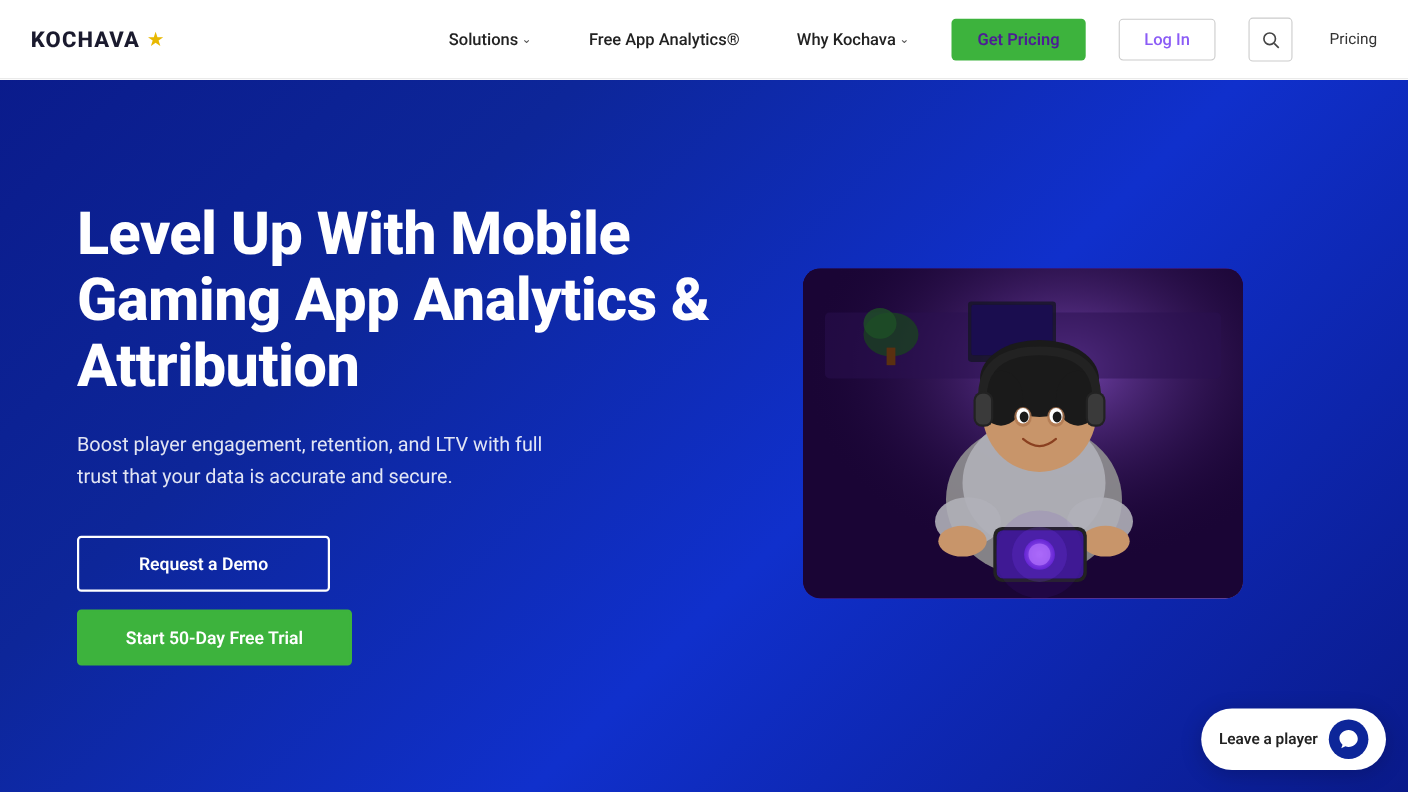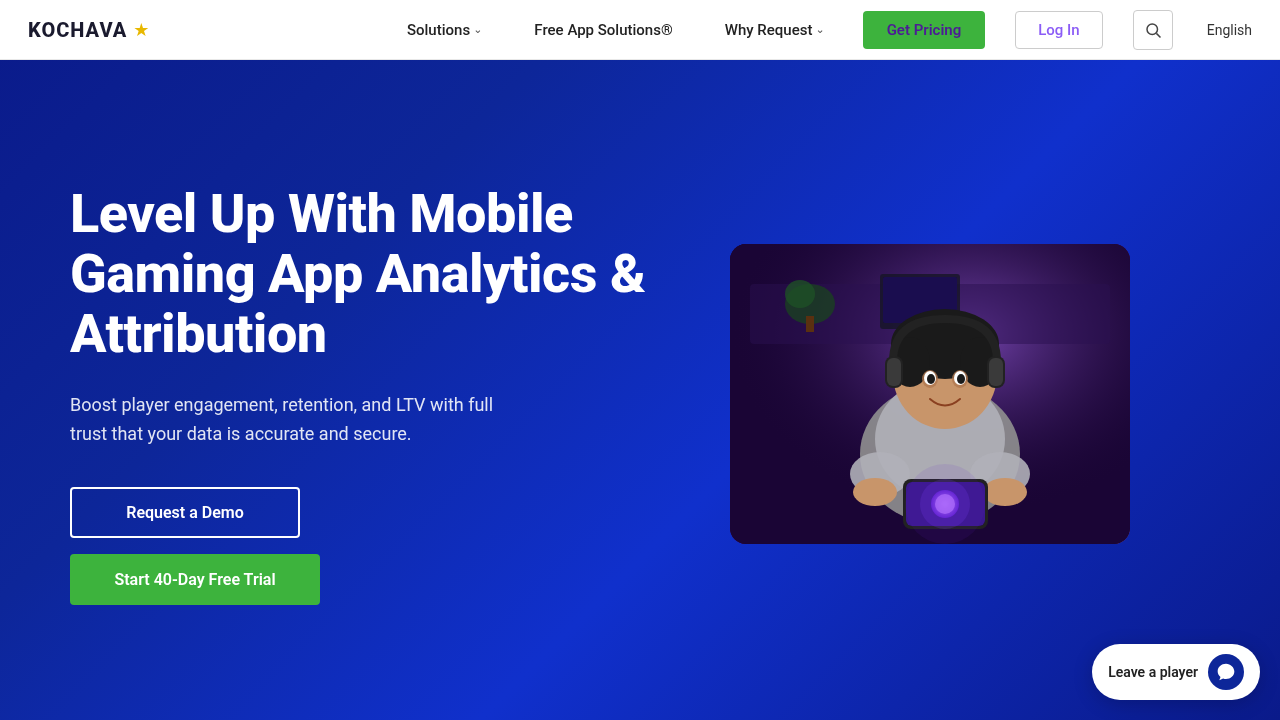--- a/index.html
+++ b/index.html
@@ -3,21 +3,21 @@
   <meta charset="utf-8">
   <style>
     * { margin: 0; padding: 0; box-sizing: border-box; }
     body { font-family: -apple-system, BlinkMacSystemFont, 'Segoe UI', Roboto, sans-serif; background: #fff; overflow-x: hidden; }
 
     
     nav {
       position: fixed; top: 0; left: 0; right: 0; z-index: 100;
       background: #fff;
       display: flex; align-items: center; justify-content: space-between;
-      padding: 0 28px; height: 60px;
+      padding: 0 28px; height: 72px;
       border-bottom: 1px solid #e8e8e8;
     }
     .nav-logo {
       display: flex; align-items: center; gap: 6px; text-decoration: none; color: #1a1a2e;
     }
     .logo-text {
       font-weight: 800; font-size: 20px; letter-spacing: 1px; text-transform: uppercase; color: #1a1a2e;
     }
     .logo-star { color: #e8b800; font-size: 18px; }
     .nav-links {
@@ -117,46 +117,46 @@
     <span class="logo-text">KOCHAVA</span>
     <span class="logo-star">★</span>
   </a>
 
   <div class="nav-links">
     <a class="nav-link" href="#">
       <span>Solutions</span>
       <span class="chevron">⌄</span>
     </a>
     <a class="nav-link" href="#">
-      <span>Free App Solutions®</span>
+      <span>Free App Analytics®</span>
     </a>
     <a class="nav-link" href="#">
-      <span>Why Request</span>
+      <span>Why Kochava</span>
       <span class="chevron">⌄</span>
     </a>
     <a class="btn-get-pricing" href="#">Get Pricing</a>
     <a class="btn-login" href="#">Log In</a>
     <button class="btn-search">
       <svg class="search-icon-svg" viewBox="0 0 24 24">
         <circle cx="11" cy="11" r="7"></circle>
         <line x1="16.5" y1="16.5" x2="22" y2="22"></line>
       </svg>
     </button>
-    <span class="nav-lang">English</span>
+    <span class="nav-lang">Pricing</span>
   </div>
 </nav>
 
 <section class="hero">
   <div class="hero-inner">
     <div class="hero-content">
       <h1 class="hero-title">Level Up With Mobile Gaming App Analytics &amp; Attribution</h1>
       <p class="hero-subtitle">Boost player engagement, retention, and LTV with full trust that your data is accurate and secure.</p>
       <div class="hero-actions">
         <a class="btn-request-demo" href="#">Request a Demo</a>
-        <a class="btn-free-trial" href="#">Start 40-Day Free Trial</a>
+        <a class="btn-free-trial" href="#">Start 50-Day Free Trial</a>
       </div>
     </div>
 
     <div class="hero-image-wrapper">
       <div class="hero-image-placeholder">
         <div class="gamer-figure">
           
           <svg width="400" height="300" viewBox="0 0 400 300" xmlns="http://www.w3.org/2000/svg">
 
             <defs>

